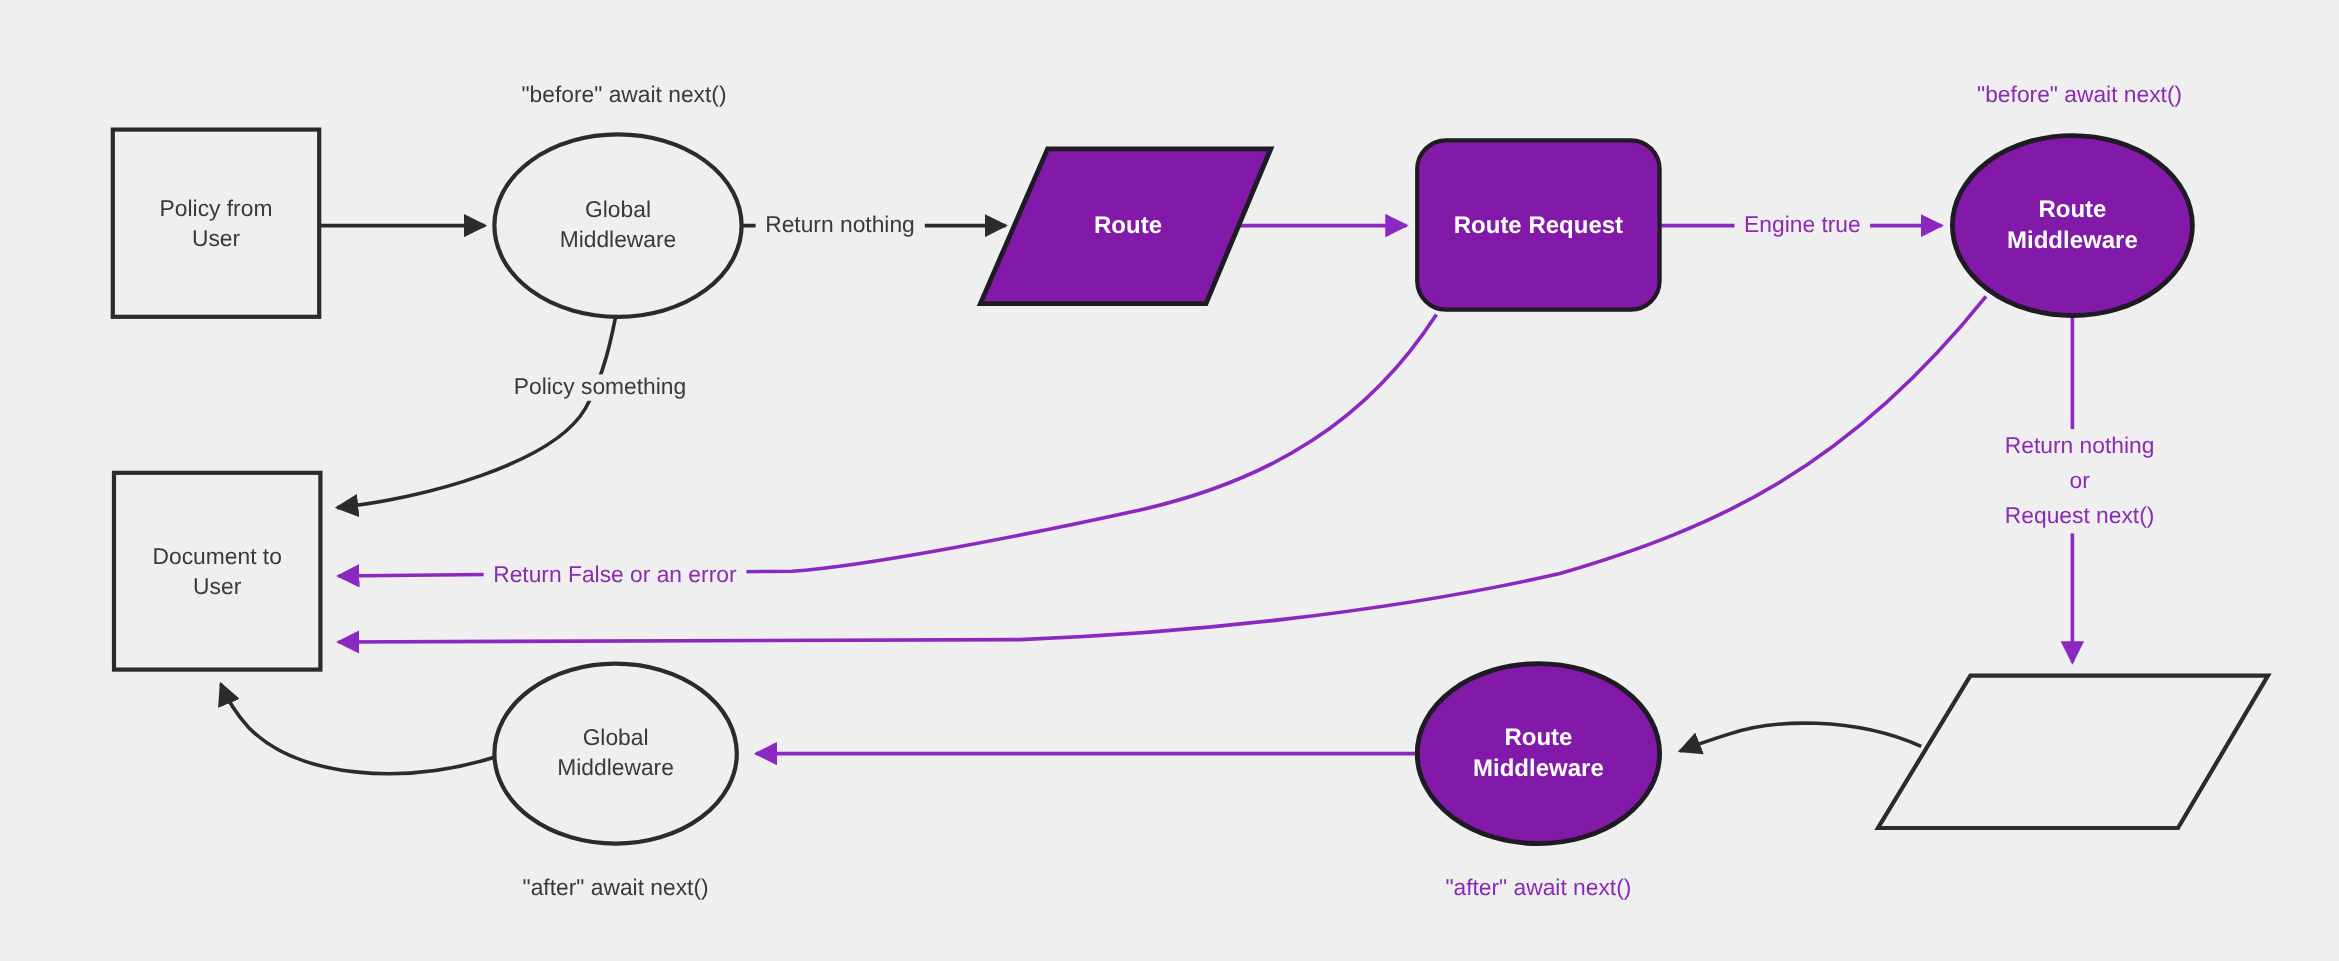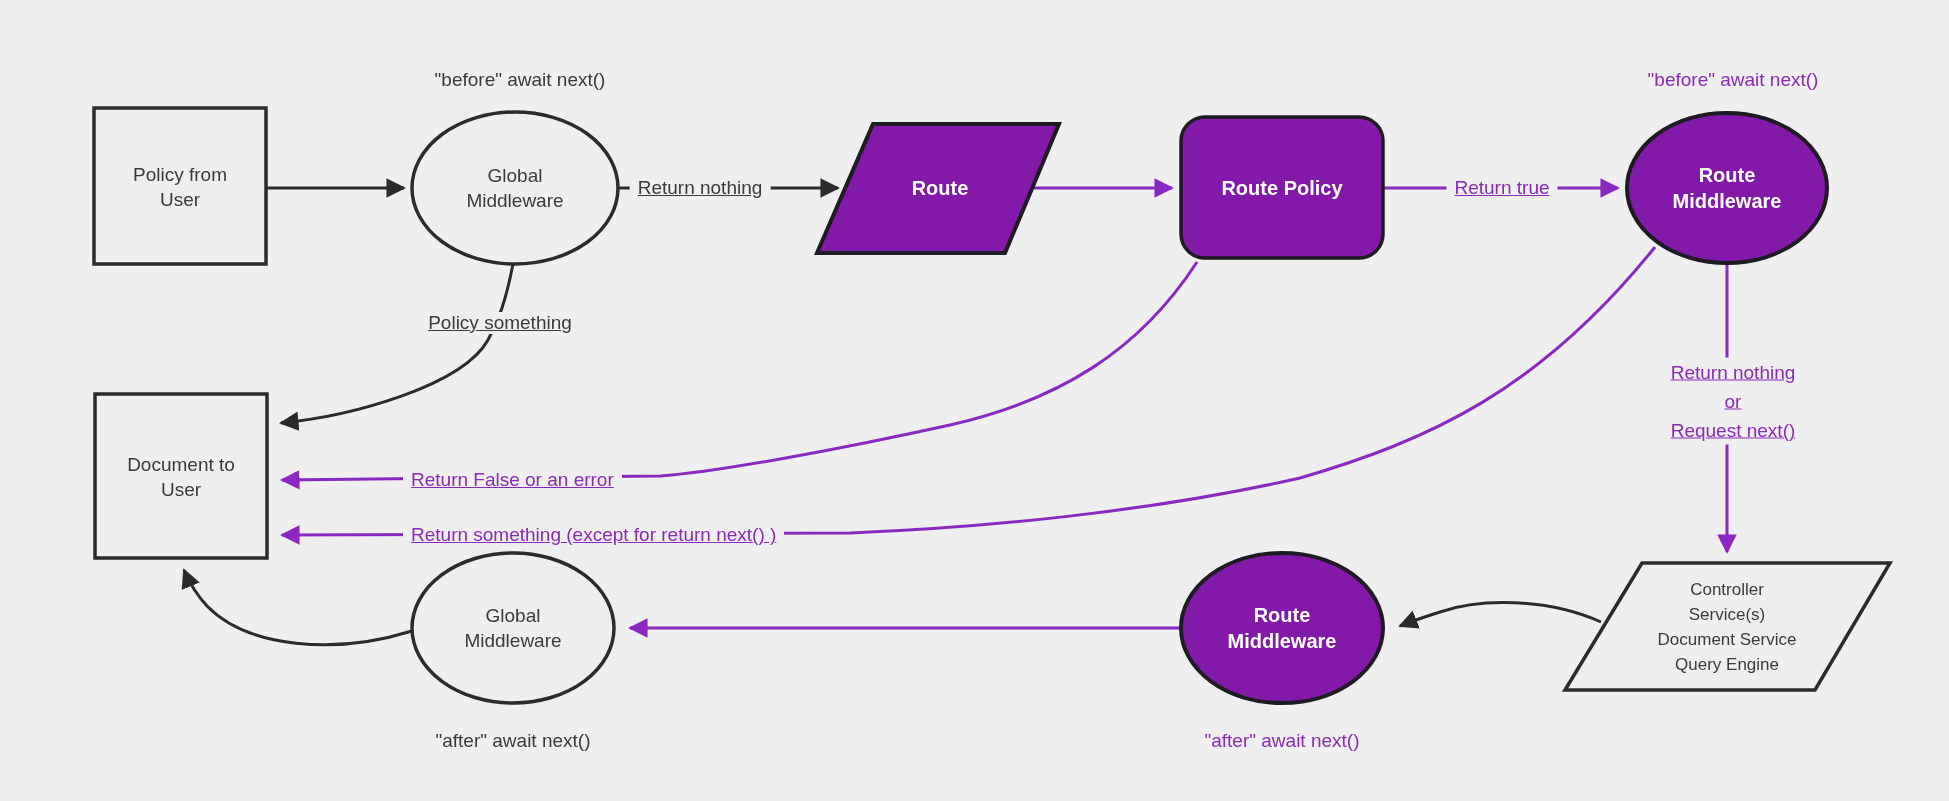--- a/index.html
+++ b/index.html
@@ -13,21 +13,21 @@
   html,body{margin:0;padding:0;background:var(--bg);}
   #stage{
     position:relative;width:1949px;height:801px;background:var(--bg);
     font-family:"Liberation Sans", sans-serif;overflow:hidden;
   }
   #wires{position:absolute;left:0;top:0;}
   .lbl{
     position:absolute;transform:translate(-50%,-50%);
     font-size:19px;color:var(--ink);white-space:nowrap;text-align:center;
   }
-  .edge-lbl{background:var(--bg);padding:0 8px;text-decoration:underline;}
+  .edge-lbl{background:var(--bg);padding:0 8px;}
   .left-anchor{transform:translate(0,-50%);}
   .purple{color:var(--purple-text);}
   .node-lbl{line-height:25px;}
   .on-purple{color:#ffffff;font-weight:bold;font-size:20px;line-height:26px;}
   .multiline{line-height:29px;}
   .small-lines{font-size:17px;line-height:25px;}
 </style>
 </head>
 <body>
 
@@ -71,33 +71,27 @@
     <div>User</div>
   </div>
 
   <div class="lbl node-lbl" style="left:515px;top:188px">
     <div>Global</div>
     <div>Middleware</div>
   </div>
 
   <div class="lbl node-lbl on-purple" style="left:940px;top:188px">Route</div>
 
-  <div class="lbl node-lbl on-purple" style="left:1282px;top:188px">Route Policy</div>
+  <div class="lbl node-lbl on-purple" style="left:1282px;top:188px">Route Request</div>
 
   <div class="lbl node-lbl on-purple" style="left:1727px;top:188px">
     <div>Route</div>
     <div>Middleware</div>
   </div>
 
-  <div class="lbl node-lbl small-lines" style="left:1727px;top:627px">
-    <div>Controller</div>
-    <div>Service(s)</div>
-    <div>Document Service</div>
-    <div>Query Engine</div>
-  </div>
 
   <div class="lbl node-lbl on-purple" style="left:1282px;top:628px">
     <div>Route</div>
     <div>Middleware</div>
   </div>
 
   <div class="lbl node-lbl" style="left:513px;top:628px">
     <div>Global</div>
     <div>Middleware</div>
   </div>
@@ -106,25 +100,24 @@
     <div>Document to</div>
     <div>User</div>
   </div>
 
   <div class="lbl" style="left:520px;top:80px">"before" await next()</div>
   <div class="lbl purple" style="left:1733px;top:80px">"before" await next()</div>
   <div class="lbl" style="left:513px;top:741px">"after" await next()</div>
   <div class="lbl purple" style="left:1282px;top:741px">"after" await next()</div>
 
   <div class="lbl edge-lbl" style="left:700px;top:188px">Return nothing</div>
-  <div class="lbl edge-lbl purple" style="left:1502px;top:188px">Return true</div>
+  <div class="lbl edge-lbl purple" style="left:1502px;top:188px">Engine true</div>
   <div class="lbl edge-lbl" style="left:500px;top:323px">Policy something</div>
 
   <div class="lbl edge-lbl purple multiline" style="left:1733px;top:401px">
     <div>Return nothing</div>
     <div>or</div>
     <div>Request next()</div>
   </div>
 
   <div class="lbl edge-lbl purple left-anchor" style="left:403px;top:480px">Return False or an error</div>
-  <div class="lbl edge-lbl purple left-anchor" style="left:403px;top:535px">Return something (except for return next() )</div>
 
 </div>
 
 </body></html>

